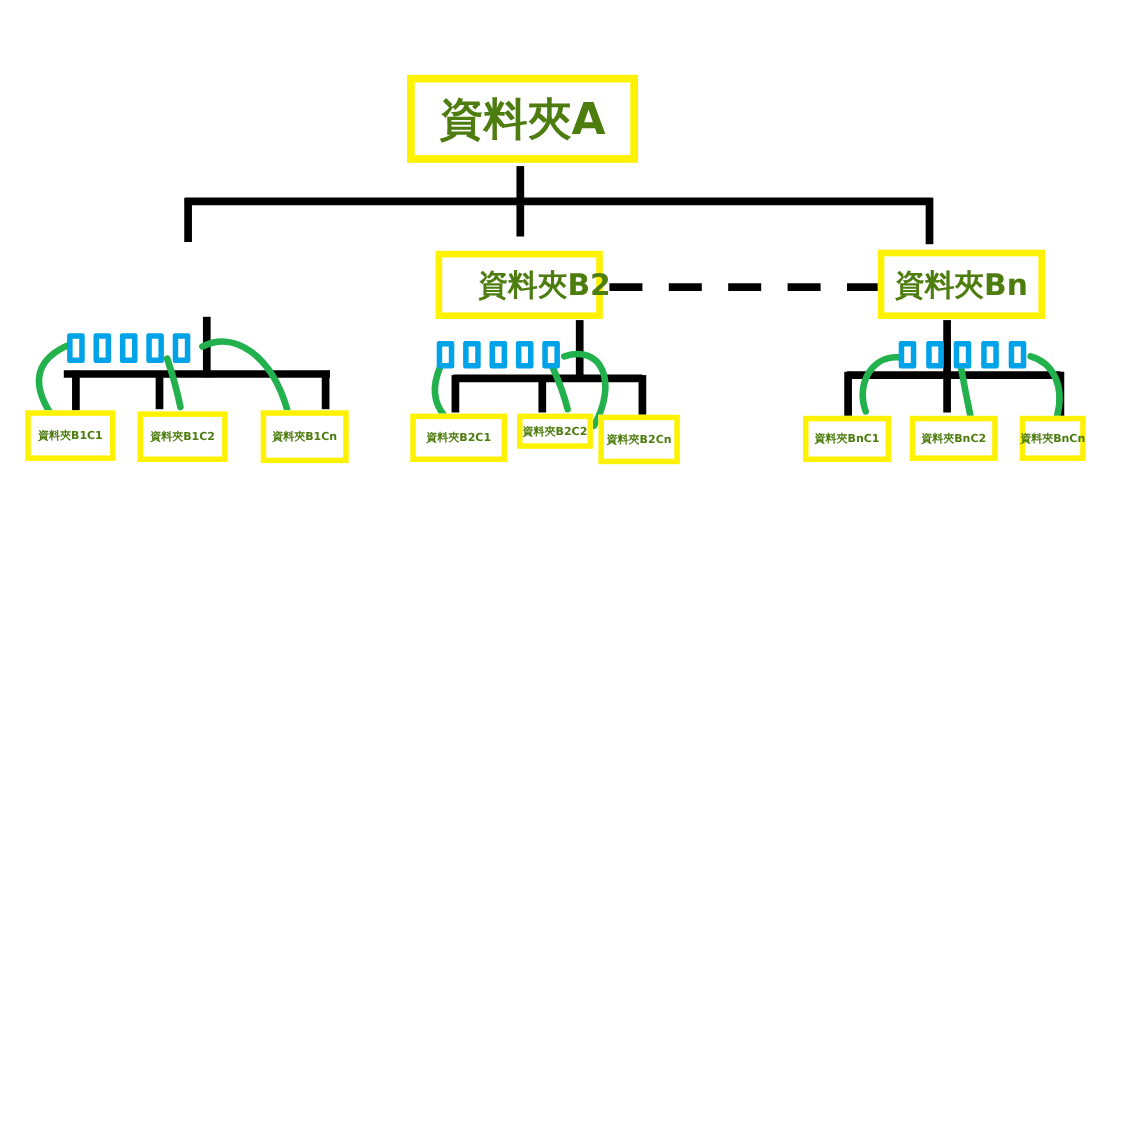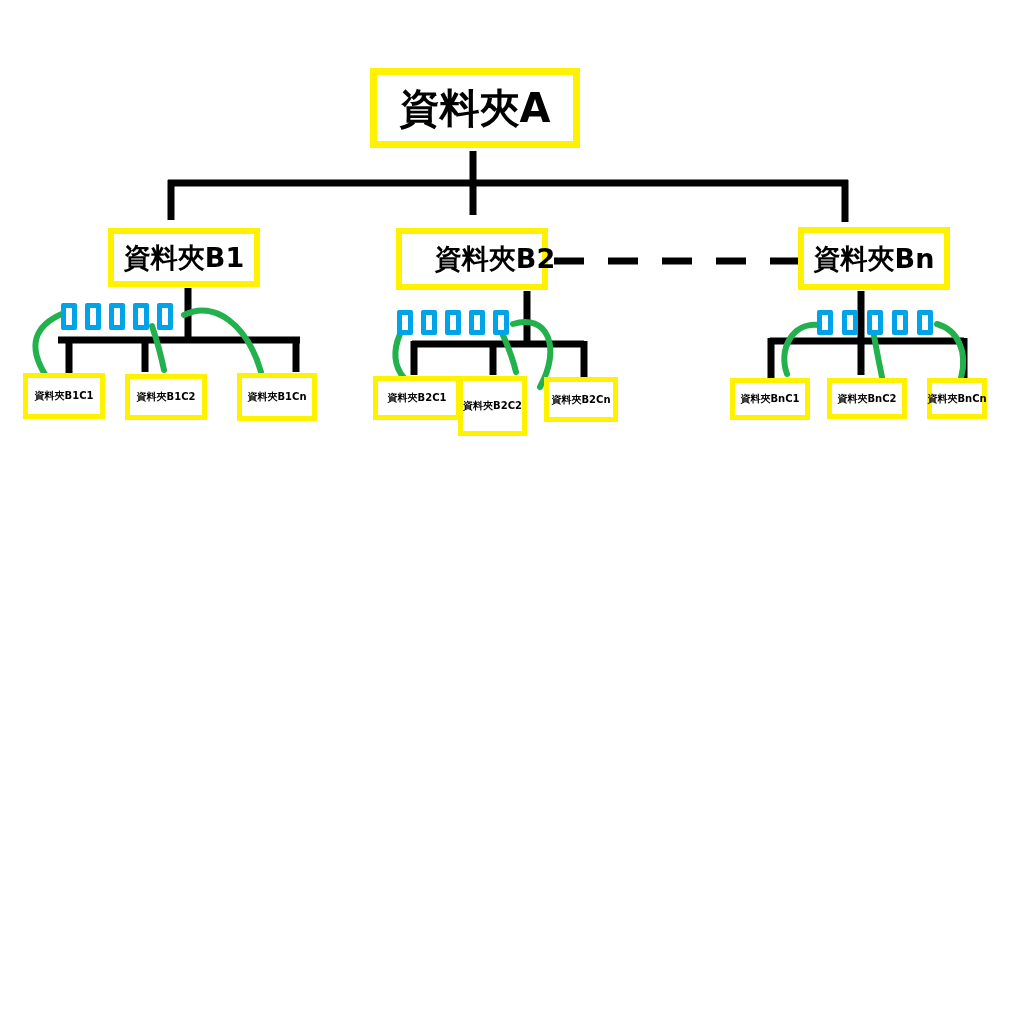--- a/index.html
+++ b/index.html
@@ -1,33 +1,33 @@
 <!DOCTYPE html>
 <html><head>
 <meta charset="utf-8">
 <style>
   html,body{margin:0;padding:0;}
   body{width:1024px;height:1024px;background:#ffffff;position:relative;
        font-family:"DejaVu Sans",sans-serif;overflow:hidden;}
   #stage{position:absolute;left:0;top:0;width:1024px;height:1024px;}
   svg.connectors{position:absolute;left:0;top:0;}
   .node{position:absolute;background:#ffffff;border-style:solid;border-color:#fff200;
-        color:#000000;font-weight:bold;display:flex;align-items:center;justify-content:center;
+        color:#4d7c0f;font-weight:bold;display:flex;align-items:center;justify-content:center;
         box-sizing:border-box;white-space:nowrap;text-align:center;}
   .node-a{left:370px;top:68px;width:210px;height:80px;border-width:7px;font-size:40px;}
   .node-b{border-width:6px;font-size:27px;}
   .node-b1{left:108px;top:228px;width:152px;height:59px;}
   .node-b2{left:396px;top:228px;width:152px;height:62px;padding-left:46px;}
   .node-bn{left:798px;top:227px;width:152px;height:63px;}
   .node-c{border-width:5px;font-size:10px;}
   .node-b1c1{left:23px;top:373px;width:82px;height:46px;}
   .node-b1c2{left:125px;top:374px;width:82px;height:46px;}
   .node-b1cn{left:237px;top:373px;width:80px;height:48px;text-align:center;}
   .node-b2c1{left:373px;top:376px;width:88px;height:44px;}
-  .node-b2c2{left:458px;top:376px;width:69px;height:60px;}
+  .node-b2c2{left:470px;top:376px;width:69px;height:32px;}
   .node-b2cn{left:544px;top:377px;width:74px;height:45px;}
   .node-bnc1{left:730px;top:378px;width:80px;height:42px;}
   .node-bnc2{left:827px;top:378px;width:80px;height:41px;}
   .node-bncn{left:927px;top:378px;width:60px;height:41px;}
   .filerow{position:absolute;display:flex;}
   .filerow-b1{left:61px;top:303px;gap:8px;}
   .filerow-b2{left:397px;top:310px;gap:8px;}
   .filerow-bn{left:817px;top:310px;gap:9px;}
   .filesq{background:#ffffff;border:5px solid #00a2e8;border-radius:2px;box-sizing:border-box;}
   .filerow-b1 .filesq{width:16px;height:27px;}
@@ -71,21 +71,20 @@
       <path d="M502,333 Q512,355 516,372"></path>
       <path d="M513,324 C547,313 562,347 540,387"></path>
       <path d="M819,325 C792,322 778,350 787,374"></path>
       <path d="M874,336 Q878,358 882,377"></path>
       <path d="M937,324 C958,330 968,352 961,378"></path>
     </g>
   </svg>
 
   <div class="node node-a">資料夾A</div>
 
-  <div class="node node-b node-b1">資料夾B1</div>
   <div class="node node-b node-b2">資料夾B2</div>
   <div class="node node-b node-bn">資料夾Bn</div>
 
   <div class="filerow filerow-b1">
     <span class="filesq"></span>
     <span class="filesq"></span>
     <span class="filesq"></span>
     <span class="filesq"></span>
     <span class="filesq"></span>
   </div>

